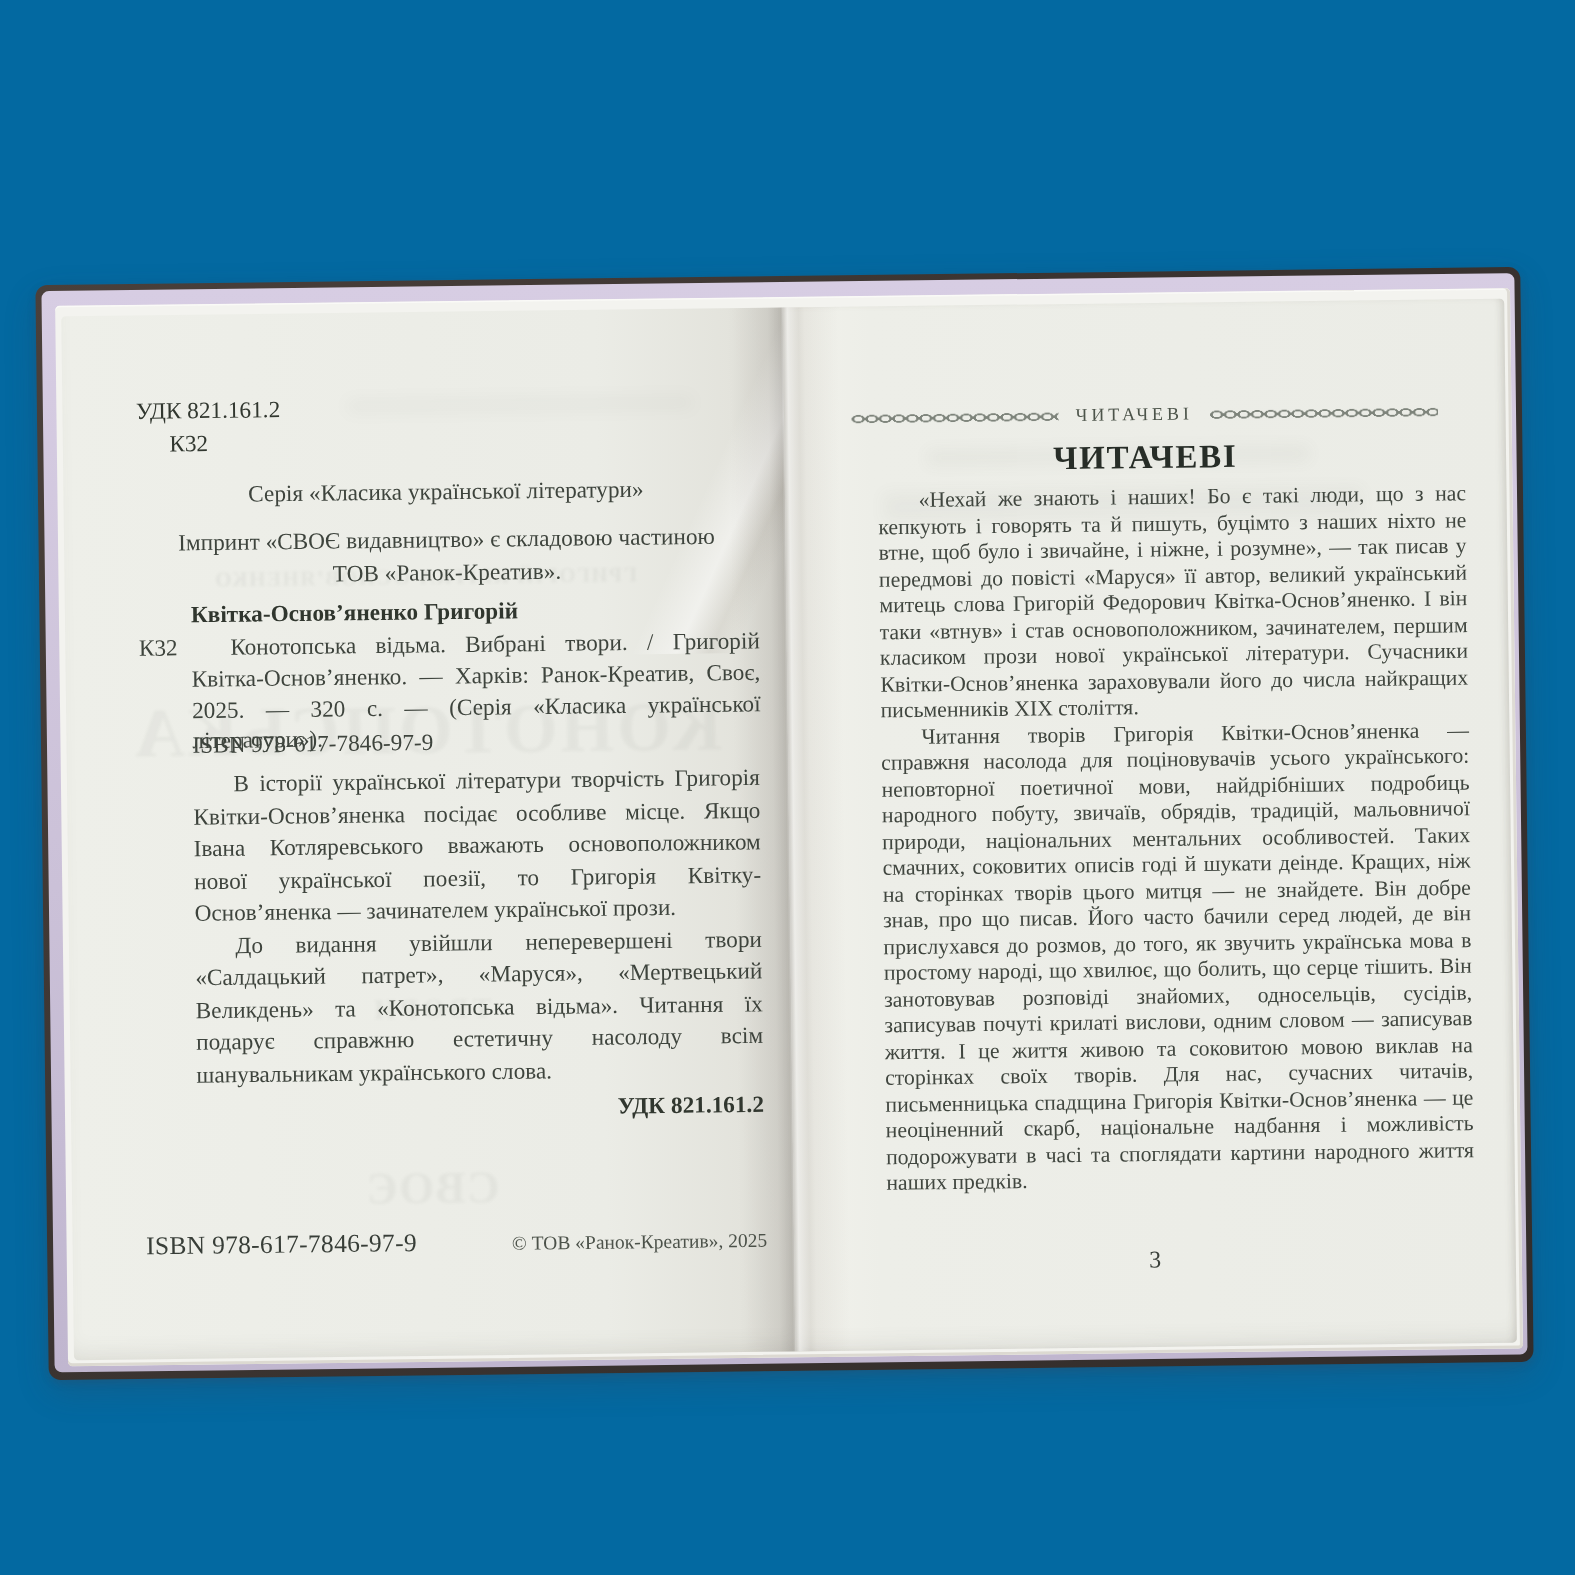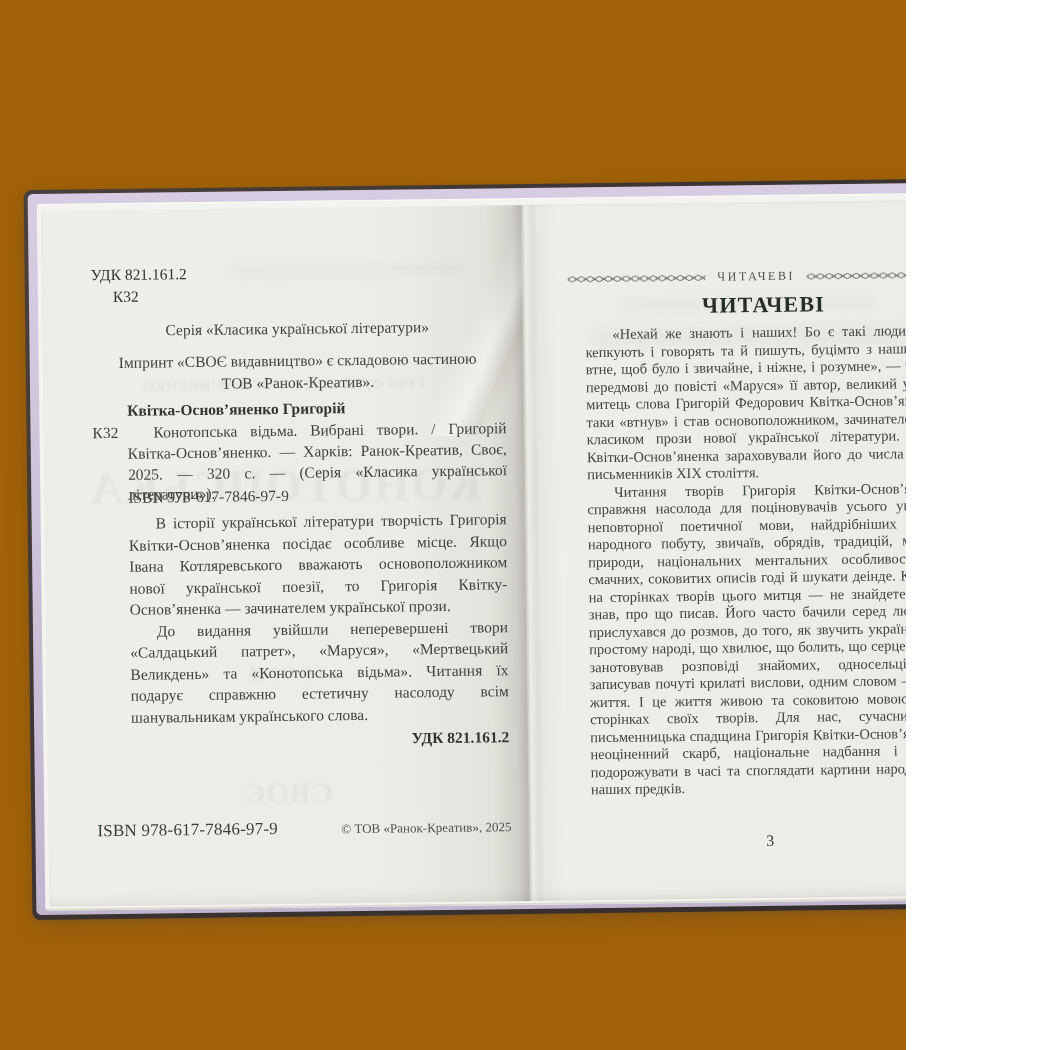--- a/index.html
+++ b/index.html
@@ -1,18 +1,18 @@
 <!DOCTYPE html>
 <html lang="uk"><head>
 <meta charset="utf-8">
 <style>
   html,body{margin:0;padding:0;}
   body{width:1050px;height:1050px;background:#ffffff;overflow:hidden;
        font-family:"Liberation Serif","DejaVu Serif",serif;}
-  .scene{position:relative;width:906px;height:1050px;background:#a16207;overflow:hidden;}
+  .scene{position:relative;width:1050px;height:1050px;background:#0369a1;overflow:hidden;}
 
   
   .book{position:absolute;left:28px;top:184px;width:990px;height:730px;
         transform:rotate(-0.7deg);transform-origin:50% 50%;}
   .cover{position:absolute;inset:0;background:linear-gradient(135deg,#4a403b 0%,#3b3431 40%,#332d2b 100%);
          border-radius:8px;box-shadow:0 8px 22px rgba(70,60,70,.20),0 2px 6px rgba(70,60,70,.18);}
   .endpaper{position:absolute;left:4px;top:4px;right:4px;bottom:5px;
             background:linear-gradient(180deg,#d7cde3 0%,#cbc1d8 55%,#c0b6cf 100%);border-radius:5px;}
   .stack{position:absolute;left:13px;top:14px;right:7px;bottom:9px;background:#f3f3ef;border-radius:3px;
          box-shadow:inset 0 -2px 0 #dcd9d1,inset -2px 0 0 #deDBd4,inset 0 1px 0 #fafaf7;}

